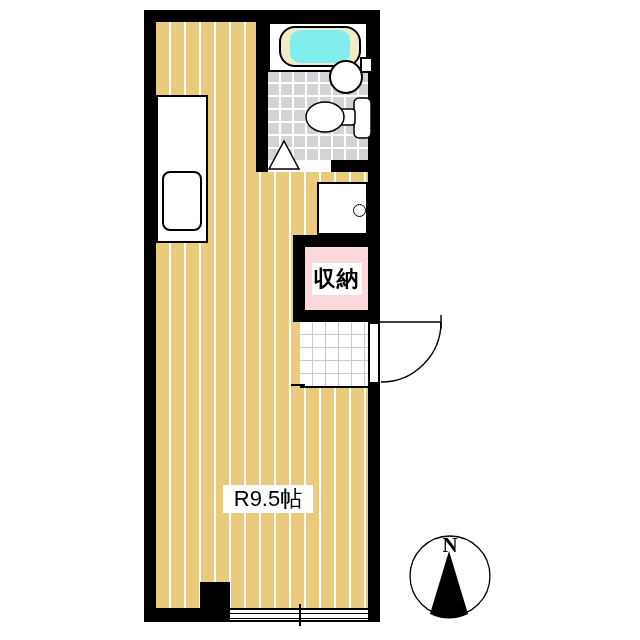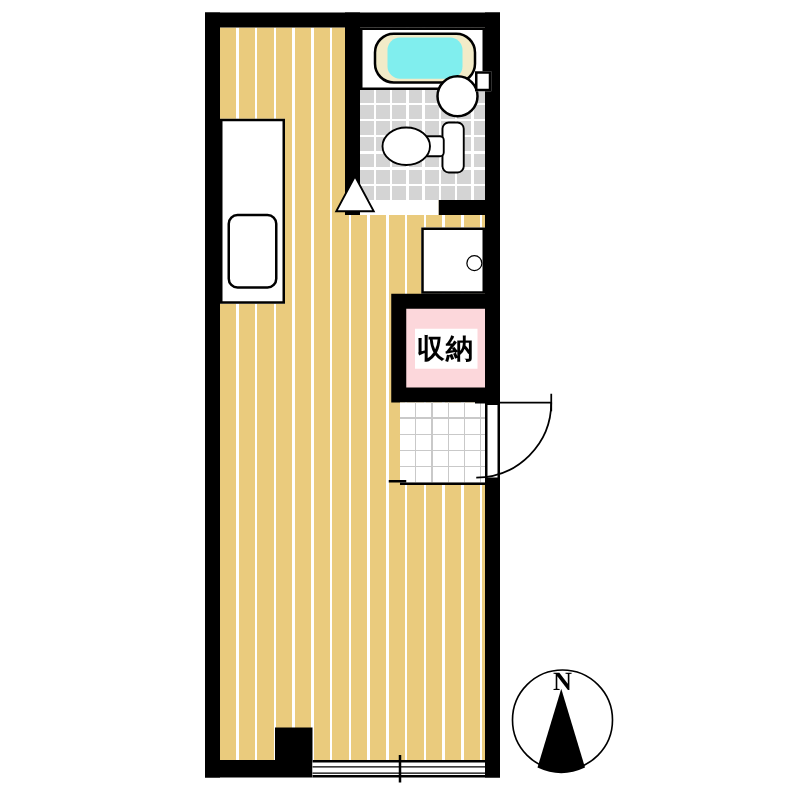--- a/index.html
+++ b/index.html
@@ -1,21 +1,21 @@
 <!DOCTYPE html>
 <html><head>
 <meta charset="utf-8">
 <style>
   * { margin:0; padding:0; box-sizing:border-box; }
   html,body { width:640px; height:640px; background:#fff; font-family:"Liberation Sans", sans-serif; }
   .abs { position:absolute; }
   #stage { position:relative; width:640px; height:640px; background:#fff; overflow:hidden; }
 
   
-  #plan { left:144px; top:10px; width:236px; height:612px;margin-left:20px; }
+  #plan { left:144px; top:10px; width:236px; height:612px; }
 
   .wall { background:#000; }
 
   
   .floor {
     left:12px; top:12px; width:212px; height:586px;
     background-color:#EACB7D;
     background-image:repeating-linear-gradient(90deg, transparent 0 13px, #fff 13px 15px);
   }
 
@@ -137,20 +137,21 @@
     <div class="abs wall pillar"></div>
 
     <div class="abs window">
       <div class="window-line1"></div>
       <div class="window-line2"></div>
     </div>
     <div class="abs window-tick"></div>
 
     <div class="abs door-leaf"></div>
 
+    <div class="abs room-label">R9.5帖</div>
   </div>
 
   <svg id="overlay" class="abs" viewBox="0 0 640 640">
 
     <g>
       <path d="M380,322 L441,322 M441,315 L441,329" fill="none" stroke="#000" stroke-width="1.4"></path>
       <path d="M441,322 A60,60 0 0 1 381,382" fill="none" stroke="#000" stroke-width="1.4"></path>
     </g>
 
     <polygon points="284,141 269,169 299,169" fill="#fff" stroke="#000" stroke-width="1.5"></polygon>

